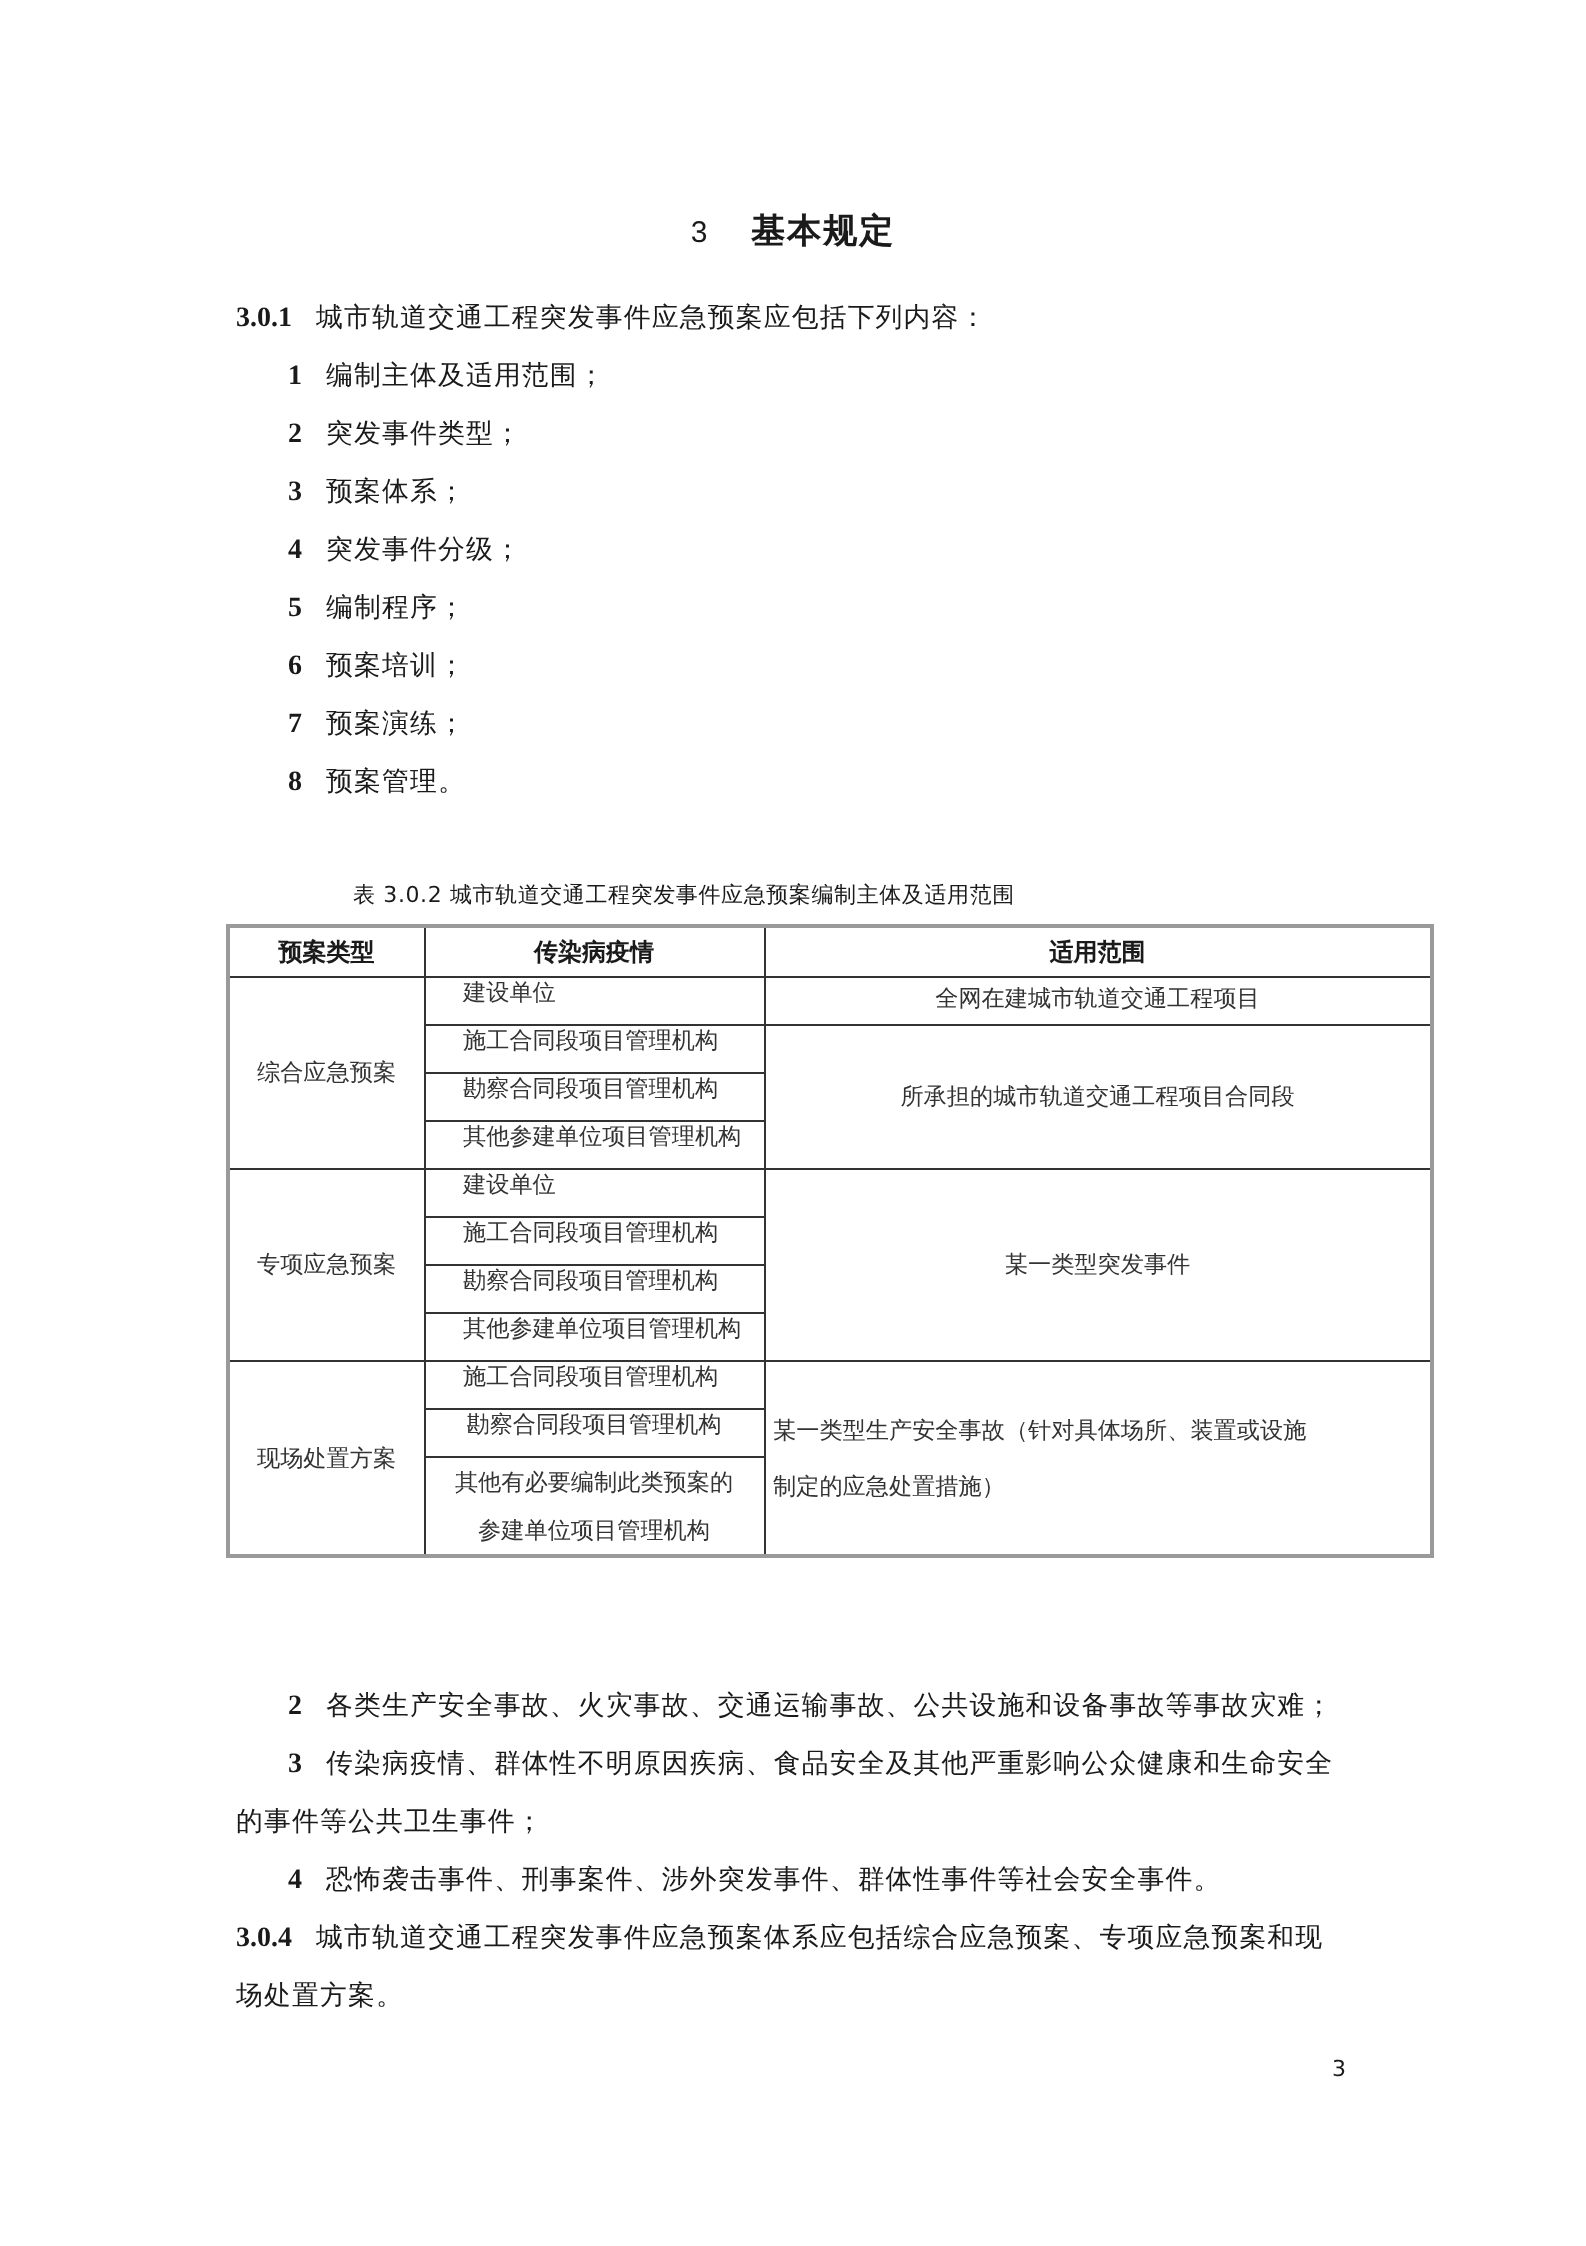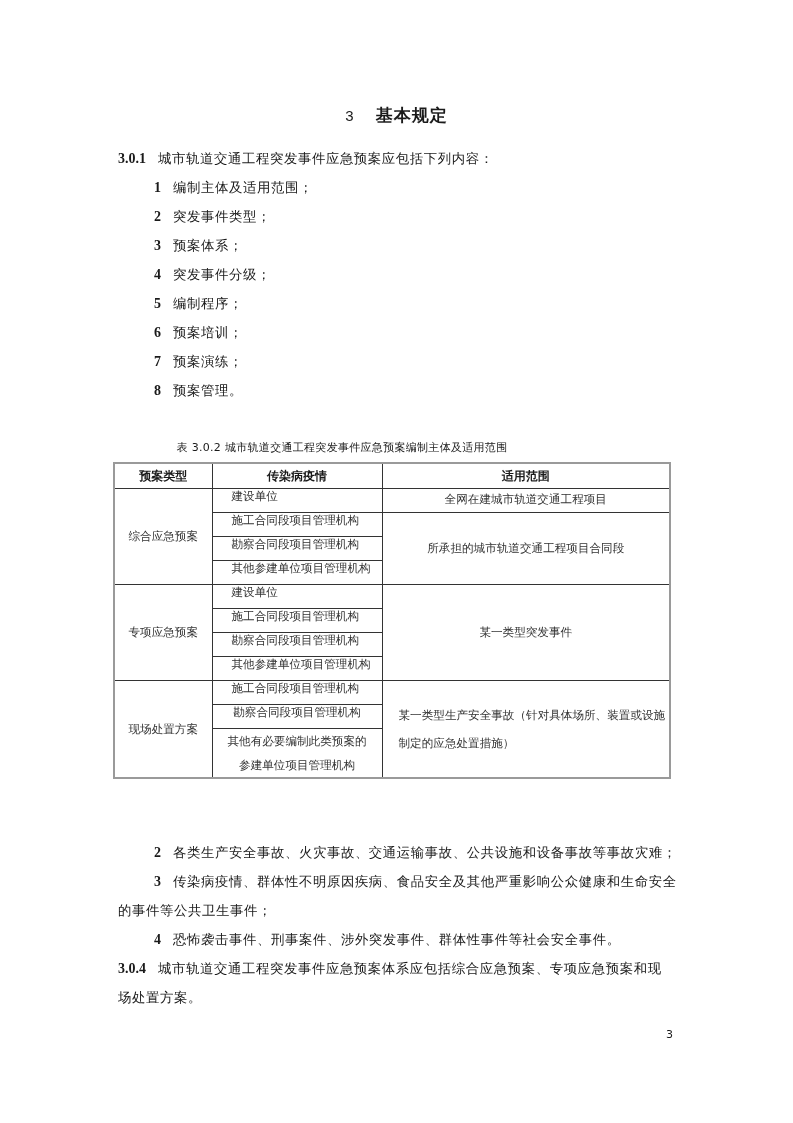--- a/index.html
+++ b/index.html
@@ -7,35 +7,35 @@
          font-family: "DejaVu Serif", "Liberation Serif", serif; color: #1a1a1a; }
   .page { position: absolute; left: 0; top: 0; width: 793px; height: 1123px; }
   .title { position: absolute; top: 104px; left: 0; width: 793px; text-align: center;
            font-size: 17px; }
   .title .num { font-family: "Liberation Sans", sans-serif; font-weight: normal; margin-right: 22px; font-size: 15px; }
   .title .txt { font-family: "DejaVu Sans", sans-serif; font-weight: bold; letter-spacing: 1px; }
   .line { position: absolute; font-size: 13.4px; white-space: nowrap; letter-spacing: 0.6px; }
   .clause { left: 118px; }
   .clause b, .item b { font-family: "Liberation Serif", serif; font-weight: bold; font-size: 14px; letter-spacing: 0; }
   .clause b { margin-right: 12px; }
-  .item { left: 154px; }
+  .item { left: 144px; }
   .item b { margin-right: 12px; }
   .cont { left: 118px; }
   .caption { position: absolute; top: 440px; left: 0; width: 684px; text-align: center;
              font-family: "DejaVu Sans", sans-serif; font-size: 11px; letter-spacing: 0.3px; }
-  table.t { position: absolute; left: 113px; top: 462px; width: 558px; border-collapse: collapse;
+  table.t { position: absolute; left: 113px; top: 462px; width: 604px; border-collapse: collapse;
             border: 2px solid #9a9a9a; font-size: 11.6px; table-layout: fixed; }
   table.t td, table.t th { border: 1px solid #333; padding: 0; vertical-align: top; }
   table.t th { font-family: "DejaVu Sans", sans-serif; font-weight: bold; height: 24px; vertical-align: middle;
                text-align: center; font-size: 12px; }
   table.t td.type { text-align: center; vertical-align: middle; color: #333; }
   table.t td.org { height: 23px; padding-left: 19px; color: #333; }
   table.t td.org.c { text-align: center; padding-left: 0; }
   table.t td.scope { text-align: center; vertical-align: middle; color: #333; }
-  table.t td.scope.l { text-align: left; padding-left: 16px; line-height: 28px; }
+  table.t td.scope.l { text-align: left; padding-left: 4px; line-height: 28px; }
   table.t td.scope.top { vertical-align: top; padding-top: 3px; }
   .org2 { line-height: 24px; text-align: center; }
   .pagenum { position: absolute; top: 1028px; left: 666px; font-family: "DejaVu Sans", sans-serif; font-size: 11px; }
 </style>
 </head>
 <body>
 
 <div class="page">
 
   <div class="title">

